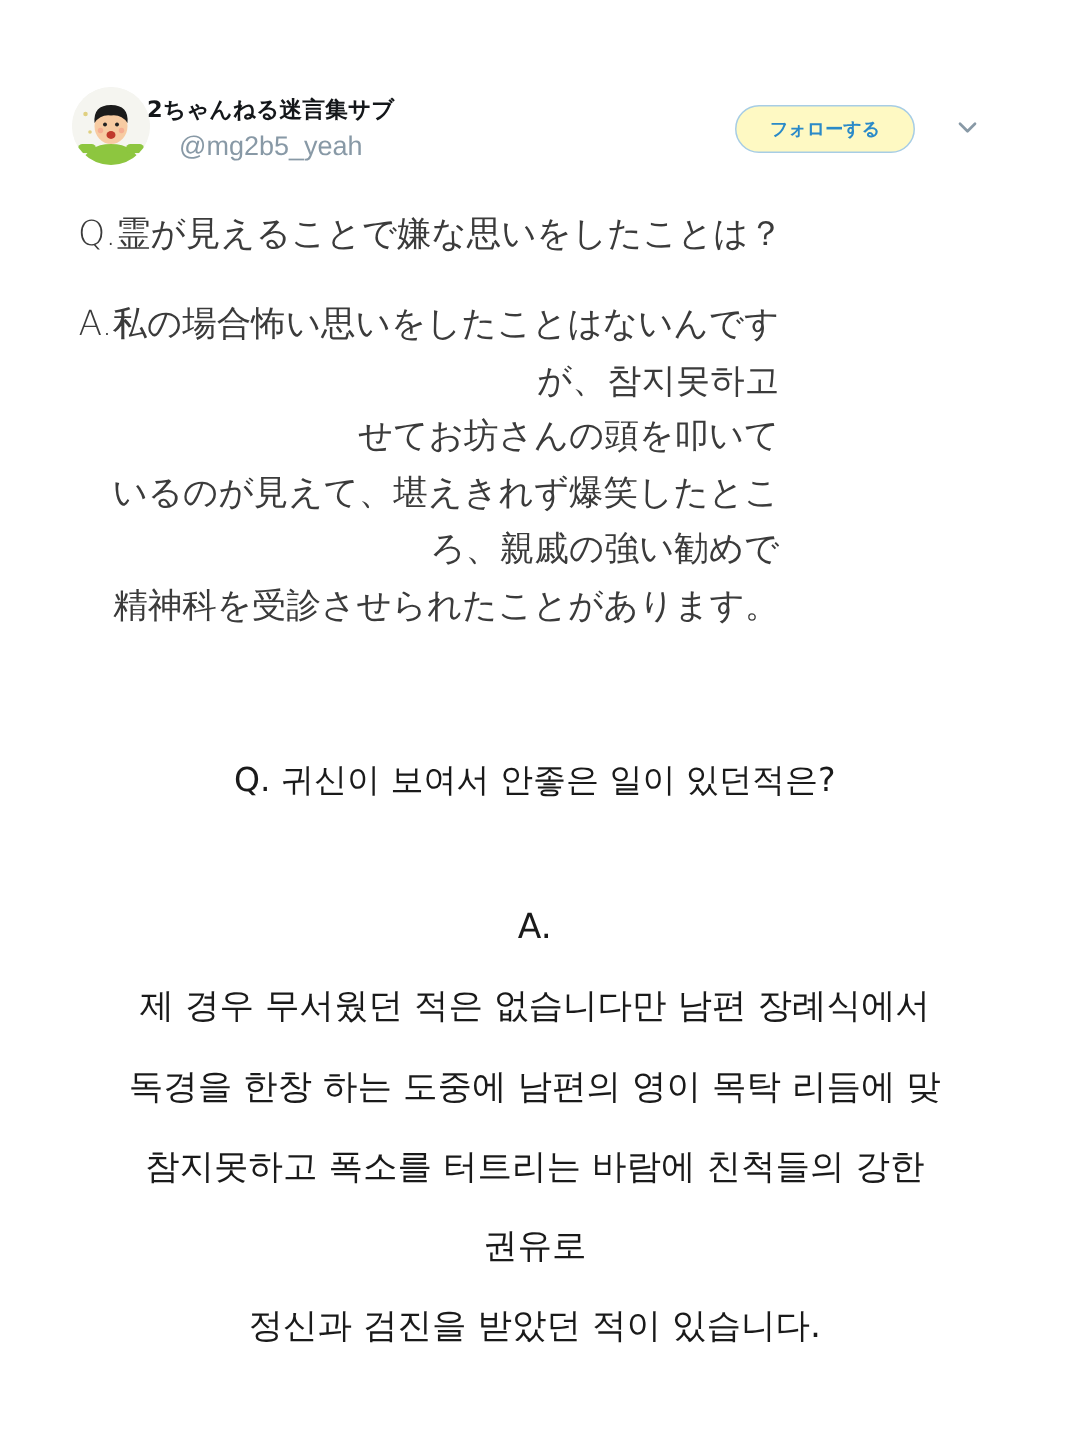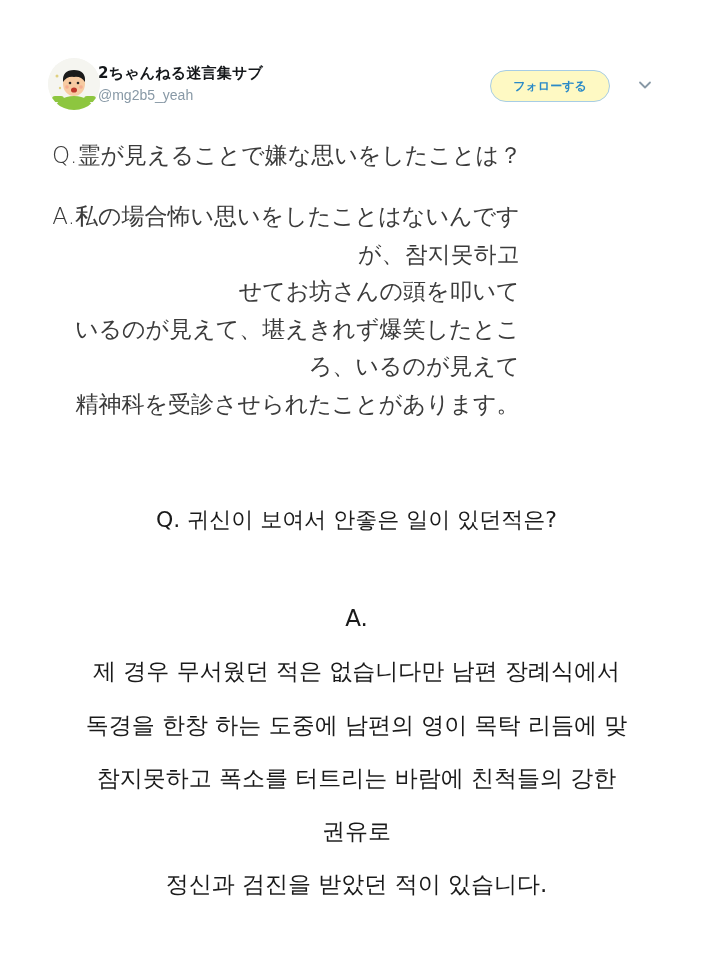--- a/index.html
+++ b/index.html
@@ -1,21 +1,21 @@
 <!DOCTYPE html>
 <html><head>
   <meta charset="utf-8">
   <style>
     html, body { margin: 0; padding: 0; background: #ffffff; }
     body { width: 713px; height: 969px; position: relative; overflow: hidden; font-family: "DejaVu Sans", sans-serif; color: #1a1a1a; }
     .tweet-header { position: absolute; left: 48px; top: 58px; width: 620px; height: 54px; }
     .avatar { position: absolute; left: 0; top: 0; width: 52px; height: 52px; border-radius: 50%; background: #f4f4f0; overflow: hidden; }
     .author { position: absolute; left: 50px; top: 6px; }
     .display-name { font-family: "DejaVu Sans", sans-serif; font-weight: bold; font-size: 15px; color: #14171a; letter-spacing: 0.2px; }
-    .handle { font-family: "Liberation Sans", sans-serif; font-size: 14px; color: #8899a6; margin-top: 4px; }
+    .handle { font-family: "Liberation Sans", sans-serif; font-size: 18px; color: #8899a6; margin-top: 4px; text-align: center; }
     .follow-btn { position: absolute; left: 442px; top: 12px; width: 120px; height: 32px; border: 1.5px solid #a7cde5; border-radius: 17px; box-sizing: border-box; display: flex; align-items: center; justify-content: center; font-size: 12px; font-weight: bold; color: #2a8ac8; background: #fef9c3; cursor: pointer; }
     .chevron { position: absolute; left: 590px; top: 20px; width: 14px; height: 14px; cursor: pointer; }
     .jp-block { position: absolute; left: 52px; font-family: "DejaVu Sans", sans-serif; font-size: 23px; color: #3b3b3b; font-weight: 300; }
     .jp-q { top: 140px; }
     .jp-a { top: 198px; line-height: 37.5px; left: 52px; }
     .jp-a .line { white-space: nowrap; text-align: right; }
     .kr-block { position: absolute; left: 0; width: 713px; text-align: center; font-family: "DejaVu Sans", sans-serif; color: #1a1a1a; }
     .kr-q { top: 505px; font-size: 22px; }
     .kr-a { top: 592px; font-size: 23px; line-height: 53.3px; }
     .kr-a .line { white-space: nowrap; }
@@ -51,21 +51,21 @@
   </svg>
 </div>
 
 <div class="jp-block jp-q">Q.霊が見えることで嫌な思いをしたことは？</div>
 
 <div class="jp-block jp-a">
   <div class="line">A.私の場合怖い思いをしたことはないんです</div>
   <div class="line">が、참지못하고</div>
   <div class="line">せてお坊さんの頭を叩いて</div>
   <div class="line">　いるのが見えて、堪えきれず爆笑したとこ</div>
-  <div class="line">ろ、いるのが見えて</div>
+  <div class="line">ろ、親戚の強い勧めで</div>
   <div class="line">　精神科を受診させられたことがあります。</div>
 </div>
 
 <div class="kr-block kr-q">Q. 귀신이 보여서 안좋은 일이 있던적은?</div>
 
 <div class="kr-block kr-a">
   <div class="line">A.</div>
   <div class="line">제 경우 무서웠던 적은 없습니다만 남편 장례식에서</div>
   <div class="line">독경을 한창 하는 도중에 남편의 영이 목탁 리듬에 맞</div>
   <div class="line">참지못하고 폭소를 터트리는 바람에 친척들의 강한</div>

